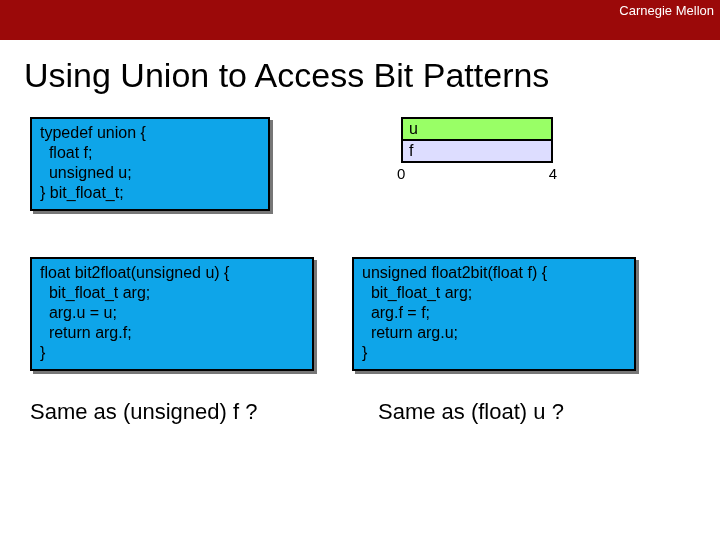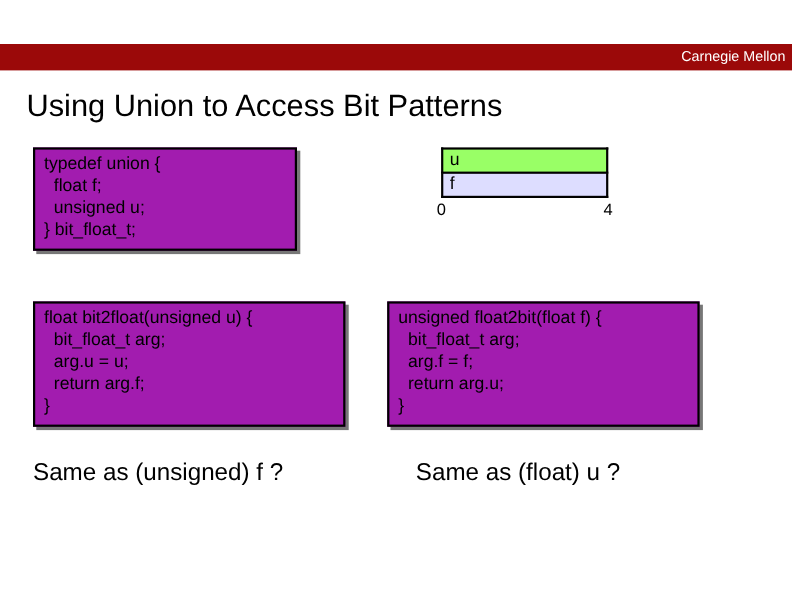--- a/index.html
+++ b/index.html
@@ -1,24 +1,24 @@
 <!DOCTYPE html>
 <html><head>
 <meta charset="utf-8">
 <style>
   * { box-sizing: border-box; margin: 0; padding: 0; }
   html, body { width: 720px; height: 540px; font-family: Arial, Helvetica, sans-serif; background: #fff; }
-  .red-bar { height: 24px; background: #9b0909; color: #fff; text-align: right; font-size: 13px; line-height: 22px; padding-right: 6px; margin-top: 40px; }
-  .slide-title { font-size: 28px; font-weight: normal; padding: 16px 24px 22px 24px; color: #000; }
+  .red-bar { height: 40px; background: #9b0909; color: #fff; text-align: right; font-size: 13px; line-height: 22px; padding-right: 6px; }
+  .slide-title { font-size: 34px; font-weight: normal; padding: 16px 24px 22px 24px; color: #000; }
   .columns { display: flex; gap: 38px; padding: 0 30px; }
   .col-left { width: 340px; }
   .col-right { width: 330px; }
   .code-box {
     border: 2px solid #000;
-    background: #a21caf;
+    background: #0ea5e9;
     box-shadow: 3px 3px 0 #777;
     padding: 4px 8px 6px 8px;
     font-family: Arial, Helvetica, sans-serif;
     font-size: 16px;
     line-height: 1.25;
     white-space: pre;
   }
   .diagram { padding-left: 18px; }
   .diag-table { border-collapse: collapse; }
   .diag-table td.cell {

